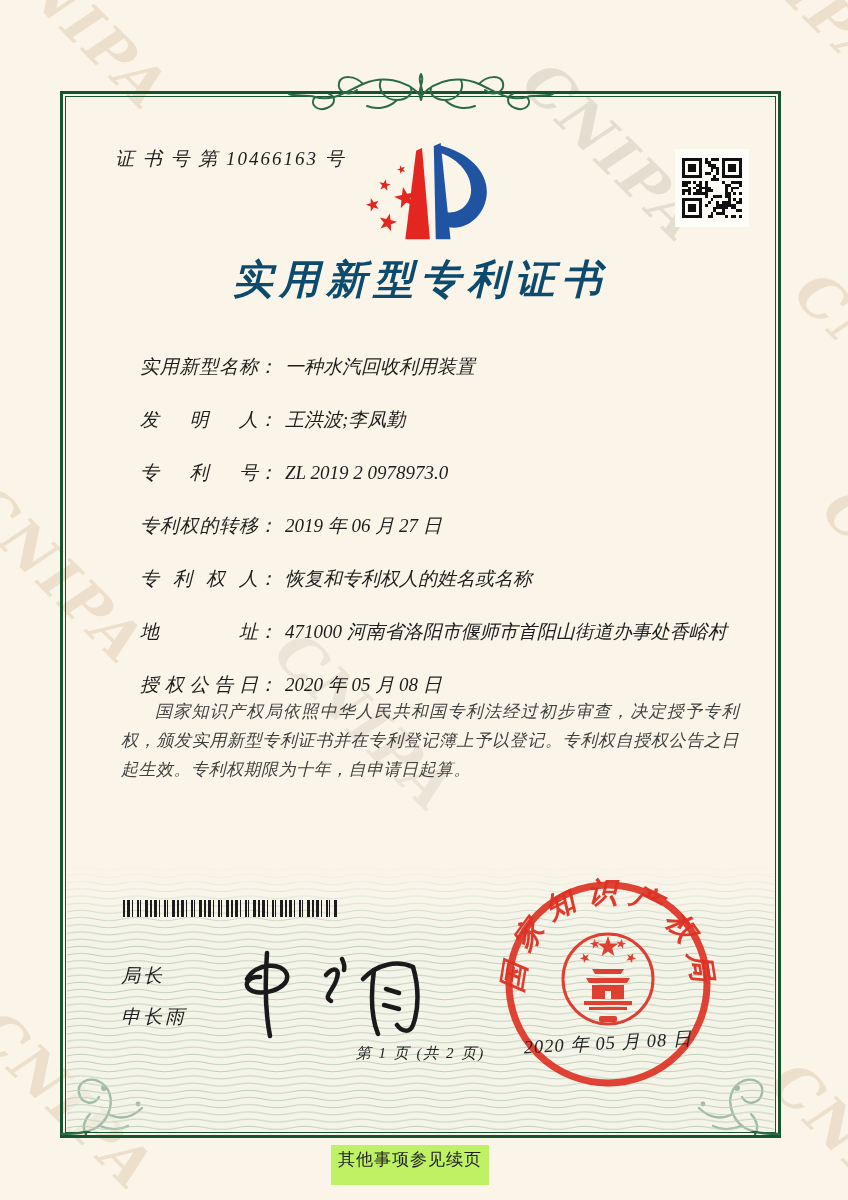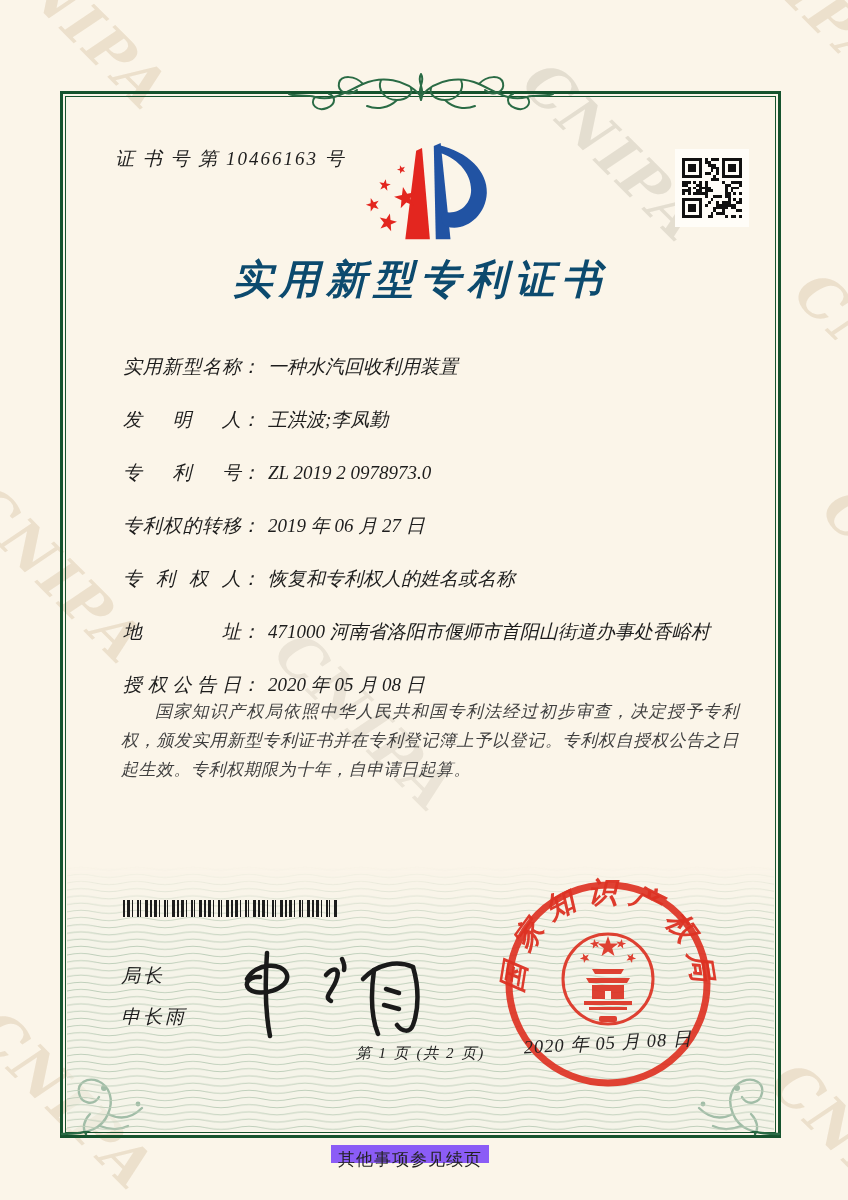--- a/index.html
+++ b/index.html
@@ -37,21 +37,21 @@
   
   .cert-no{position:absolute; left:52px; top:52px; font-size:19px; letter-spacing:2px;}
   .logo{position:absolute; left:290px; top:48px;}
   .qr-plate{position:absolute; left:612px; top:55px; width:74px; height:78px; background:#fffdf8; display:flex; align-items:center; justify-content:center;}
   .doc-title{
     position:absolute; left:0; top:158px; width:100%; text-align:center;
     font-size:40px; font-weight:bold; letter-spacing:7px; color:#0c4a6e;
   }
   
   .fields{position:absolute; left:60px; top:260px; width:640px; font-size:19px;}
-  .f-row{position:relative; height:53px; white-space:nowrap;}
+  .f-row{position:relative; height:53px; white-space:nowrap;margin-left:17px;}
   .f-label{display:inline-block; width:118px; text-align:justify; text-align-last:justify; vertical-align:bottom;}
   .f-colon{margin-right:8px;}
   .f-col2{position:absolute; left:322px; top:0;}
   .f-col2 .f-colon{margin-right:6px;}
   
   .body-text{
     position:absolute; left:58px; top:603px; width:618px;
     font-size:17px; line-height:29px; text-align:justify; color:#404040; letter-spacing:0.5px;
   }
   .body-text p{margin:0; text-indent:2em;}
@@ -63,22 +63,22 @@
       #1c1c1c 9px 10px,transparent 10px 14px,#1c1c1c 14px 16px,transparent 16px 17px,
       #1c1c1c 17px 18px,transparent 18px 22px,#1c1c1c 22px 25px,transparent 25px 27px);
   }
   .signer{position:absolute; left:58px; top:869px; font-size:19px; letter-spacing:3px;}
   .signer div{margin-bottom:15px;}
   .signature{position:absolute; left:162px; top:843px;}
   .seal{position:absolute; left:434px; top:779px;}
   .page-info{position:absolute; left:0; top:950px; width:100%; text-align:center; font-size:15px; letter-spacing:2px; color:#222;}
   
   .cont-strip{
-    position:absolute; left:331px; top:1145px; width:158px; height:18px;
-    background:#8b5cf6; text-align:center; line-height:29px; font-size:17px; letter-spacing:1px; color:#222;
+    position:absolute; left:331px; top:1145px; width:158px; height:40px;
+    background:#bef264; text-align:center; line-height:29px; font-size:17px; letter-spacing:1px; color:#222;
   }
 </style>
 </head>
 <body>
 
 <div class="page">
 
   <div class="wm tan" style="left:-34px;  top:-14px;">CNIPA</div>
   <div class="wm gray" style="left:500px;  top:118px;">CNIPA</div>
   <div class="wm tan" style="left:688px;  top:-46px;">CNIPA</div>

